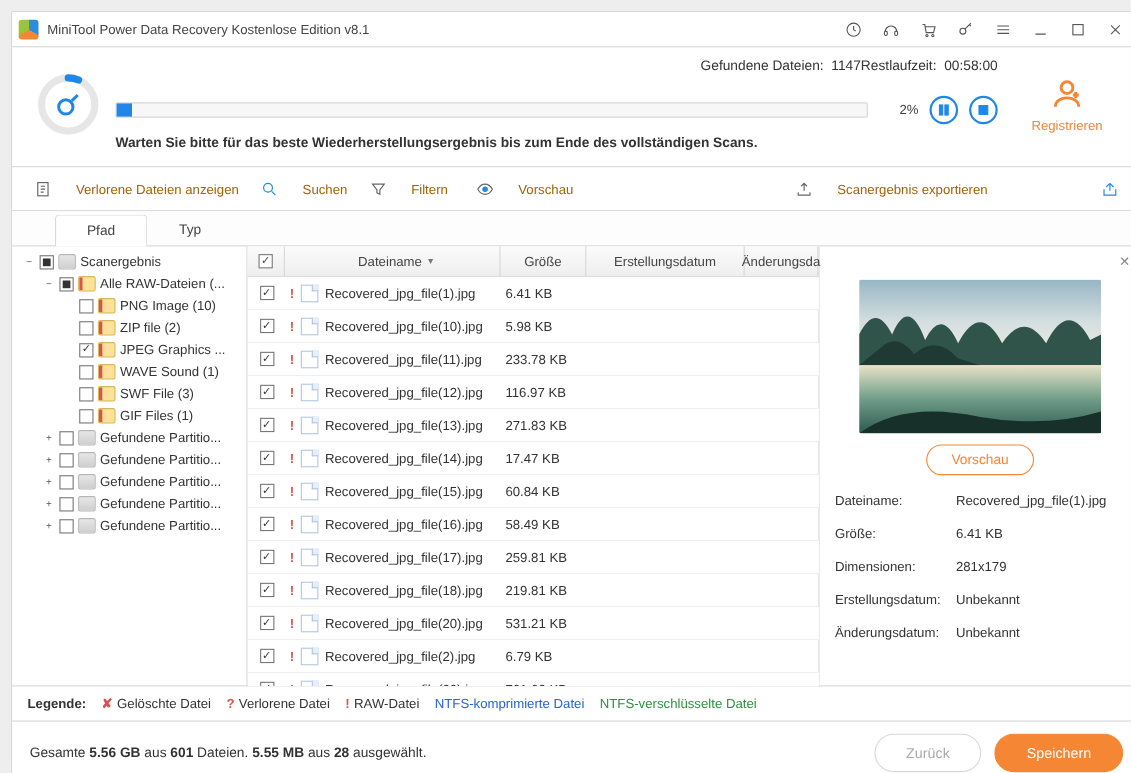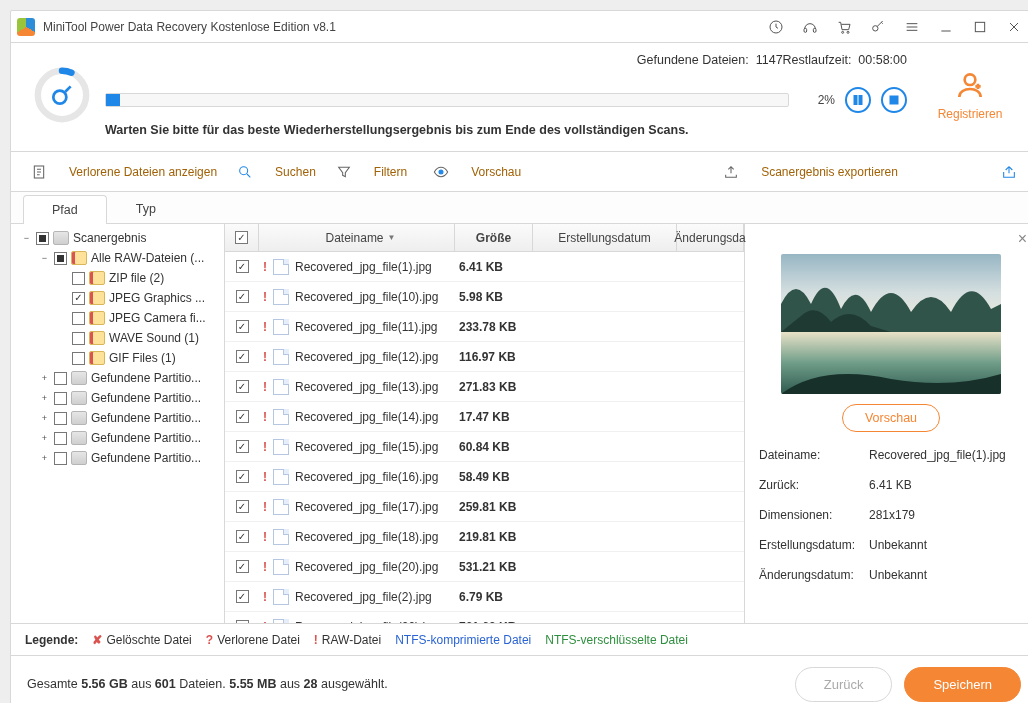--- a/index.html
+++ b/index.html
@@ -53,21 +53,21 @@
   .toolbar { height:40px; display:flex; align-items:center; gap:4px; padding:0 12px; border-bottom:1px solid var(--border); }
   .tbtn { display:flex; align-items:center; gap:22px; padding:5px 8px; border-radius:3px; cursor:pointer; color:#a16207; }
   .tbtn svg { width:16px; height:16px; stroke:#666; fill:none; stroke-width:1.6; }
   .tbtn.search svg { stroke:var(--blue-ring); }
   .tbtn.preview svg circle { stroke:var(--blue-ring); fill:var(--blue-ring); }
   .toolbar .spacer { flex:1; }
 
   
   .tabs { height:32px; display:flex; align-items:flex-end; padding-left:12px; border-bottom:1px solid var(--border); background:#fdfdfd; }
   .tab { padding:7px 28px 7px 28px; font-size:12.5px; color:#444; cursor:pointer; border:1px solid transparent; border-bottom:none; position:relative; }
-  .tab.active { background:#fff; border-color:var(--border); border-radius:4px 4px 0 0; top:1px; }
+  .tab.active { background:#fff; border-color:var(--border); border-radius:4px 4px 0 0; top:1px;margin-left:27px; }
 
   
   .main { flex:1; display:flex; min-height:0; border-bottom:1px solid var(--border); }
 
   
   .tree { width:214px; border-right:1px solid var(--border); overflow:auto; padding:4px 0; }
   .trow { display:flex; align-items:center; gap:4px; padding:3px 4px 3px 0; white-space:nowrap; font-size:12px; color:#333; cursor:pointer; }
   .trow .indent { display:inline-block; }
   .twist { width:11px; height:11px; display:flex; align-items:center; justify-content:center; font-size:9px; color:#555; }
   .twist.none { visibility:hidden; }
@@ -81,21 +81,21 @@
   .ticon.folder.red { box-shadow: inset 3px 0 0 #d9534f; }
   .trow .label { overflow:hidden; text-overflow:ellipsis; }
 
   
   .tablewrap { flex:1; display:flex; flex-direction:column; min-width:0; border-right:1px solid var(--border); }
   .thead { display:flex; height:28px; background:linear-gradient(var(--header-grad-top),var(--header-grad-bot)); border-bottom:1px solid var(--border); flex-shrink:0; }
   .th { display:flex; align-items:center; justify-content:center; border-right:1px solid var(--border); font-size:12px; color:#444; position:relative; }
   .th .sort { font-size:8px; color:#777; margin-left:4px; }
   .col-check { width:34px; justify-content:center; }
   .col-name { width:196px; padding-left:8px; justify-content:center; }
-  .col-size { width:78px;font-weight:bold; }
+  .col-size { width:78px; }
   .col-created { width:144px; }
   .col-modified { flex:1; min-width:0; }
   .tbody { flex:1; overflow-y:auto; overflow-x:hidden; }
   .row { display:flex; height:30px; align-items:center; border-bottom:1px solid #f0f0f0; font-size:12px; color:#333; }
   .row .cell { display:flex; align-items:center; }
   .row:nth-child(odd) { background:#fff; }
   .fileicon { width:16px; height:16px; border:1px solid #b5c6e0; background:#fff; position:relative; margin:0 6px 0 4px; flex-shrink:0; }
   .fileicon::before { content:""; position:absolute; right:-1px; top:-1px; width:5px; height:5px; background:#e6eefb; border-left:1px solid #b5c6e0; border-bottom:1px solid #b5c6e0; }
   .raw-mark { color:#d9534f; font-weight:bold; width:8px; text-align:center; margin-left:-2px; }
   .row .col-name { justify-content:flex-start; padding-left:4px; }
@@ -300,42 +300,49 @@
           <span class="twist">−</span>
           <span class="checkbox mixed"></span>
           <span class="ticon folder red"></span>
           <span class="label">Alle RAW-Dateien (...</span>
         </div>
         <div class="trow">
           <span class="indent" style="width: 42px;"></span>
           <span class="twist none">+</span>
           <span class="checkbox "></span>
           <span class="ticon folder red"></span>
+          <span class="label">PNG Image (10)</span>
+        </div>
+        <div class="trow">
+          <span class="indent" style="width: 42px;"></span>
+          <span class="twist none">+</span>
+          <span class="checkbox "></span>
+          <span class="ticon folder red"></span>
           <span class="label">ZIP file (2)</span>
         </div>
         <div class="trow">
           <span class="indent" style="width: 42px;"></span>
           <span class="twist none">+</span>
           <span class="checkbox checked"></span>
           <span class="ticon folder red"></span>
           <span class="label">JPEG Graphics ...</span>
         </div>
         <div class="trow">
           <span class="indent" style="width: 42px;"></span>
           <span class="twist none">+</span>
           <span class="checkbox "></span>
           <span class="ticon folder red"></span>
-          <span class="label">JPEG Camera fi...</span>
+          <span class="label">WAVE Sound (1)</span>
         </div>
         <div class="trow">
           <span class="indent" style="width: 42px;"></span>
           <span class="twist none">+</span>
           <span class="checkbox "></span>
           <span class="ticon folder red"></span>
-          <span class="label">WAVE Sound (1)</span>
+          <span class="label">SWF File (3)</span>
         </div>
         <div class="trow">
           <span class="indent" style="width: 42px;"></span>
           <span class="twist none">+</span>
           <span class="checkbox "></span>
           <span class="ticon folder red"></span>
           <span class="label">GIF Files (1)</span>
         </div>
         <div class="trow">
           <span class="indent" style="width: 24px;"></span>
@@ -612,21 +619,21 @@
           <path d="M0 78 L0 50 Q15 20 30 50 Q45 15 60 55 Q75 25 90 58 Q110 20 130 58 Q150 28 170 58 Q190 18 210 55 L220 50 L220 78 Z" fill="#31544a"></path>
           <path d="M0 78 L20 62 Q35 48 50 68 Q70 50 90 72 L110 78 Z" fill="#1f3a33"></path>
           <rect y="78" width="220" height="62" fill="url(#water)"></rect>
           <path d="M0 140 Q40 110 110 125 Q170 135 220 120 L220 140 Z" fill="#173029"></path>
         </svg>
       </div>
       <button class="pbtn">Vorschau</button>
       <div class="meta">
         <span>Dateiname:</span>
         <span>Recovered_jpg_file(1).jpg</span>
-        <span>Zurück:</span>
+        <span>Größe:</span>
         <span>6.41 KB</span>
         <span>Dimensionen:</span>
         <span>281x179</span>
         <span>Erstellungsdatum:</span>
         <span>Unbekannt</span>
         <span>Änderungsdatum:</span>
         <span>Unbekannt</span>
       </div>
     </div>
   </div>

